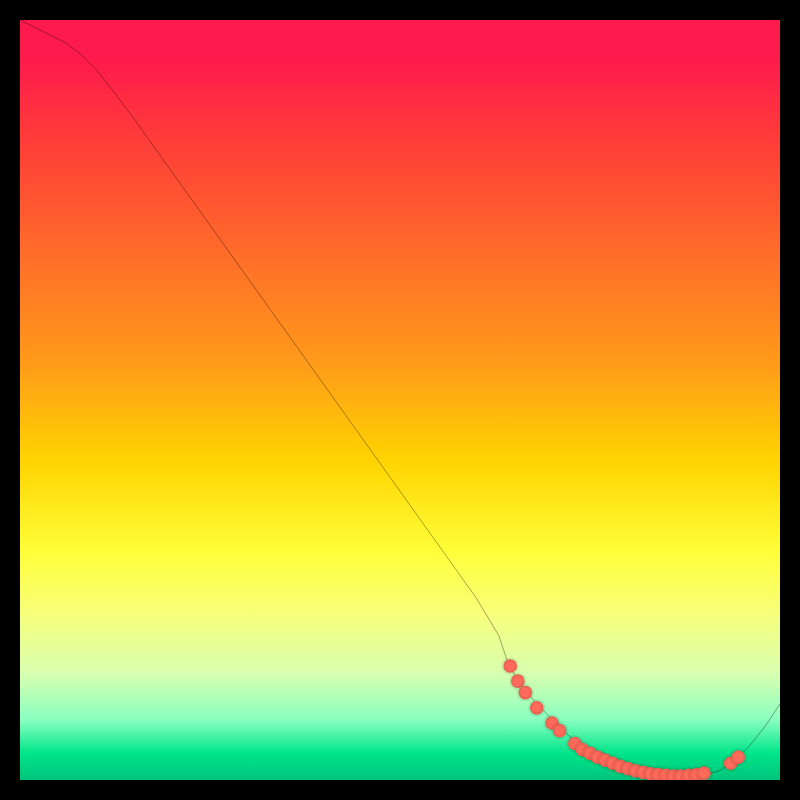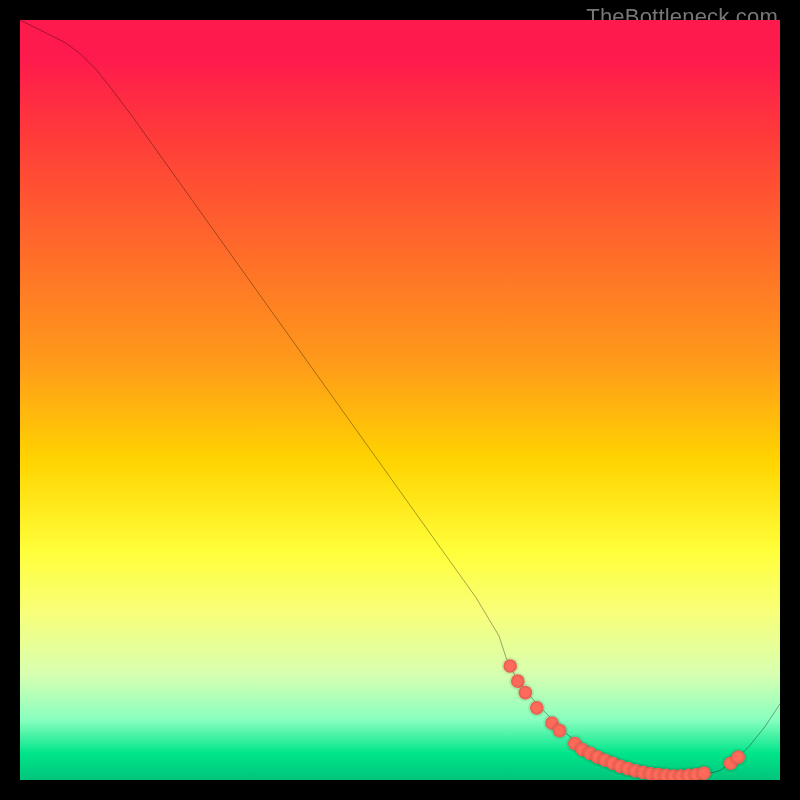--- a/index.html
+++ b/index.html
@@ -53,21 +53,20 @@
   .pt {
     fill: #ff6a5a;
     stroke: rgba(0,0,0,0.08);
     stroke-width: 0.5;
   }
 </style>
 </head>
 <body>
 
 <div class="wrap">
-  <div class="watermark">TheBottleneck.com</div>
   <div class="plot-area">
     <svg class="curve" viewBox="0 0 100 100" preserveAspectRatio="none">
       <path id="curve-path" d="M0.00 0.00 L2.00 1.00 L4.00 2.00 L6.00 3.00 L8.00 4.50 L10.00 6.50 L12.00 9.00 L15.00 13.00 L20.00 20.00 L25.00 27.00 L30.00 34.00 L35.00 41.00 L40.00 48.00 L45.00 55.00 L50.00 62.00 L55.00 69.00 L60.00 76.00 L63.00 81.00 L64.00 84.00 L65.00 86.00 L66.00 87.50 L68.00 90.00 L70.00 92.00 L72.00 94.00 L74.00 95.50 L76.00 96.80 L78.00 97.80 L80.00 98.50 L82.00 99.00 L84.00 99.30 L86.00 99.50 L88.00 99.50 L90.00 99.30 L92.00 98.80 L94.00 97.50 L96.00 95.50 L98.00 93.00 L100.00 90.00" fill="none" stroke="#000" stroke-width="0.35" vector-effect="non-scaling-stroke"></path>
       <g id="markers">
           <circle cx="64.50" cy="85.00" r="0.9" class="pt"></circle>
           <circle cx="65.50" cy="87.00" r="0.9" class="pt"></circle>
           <circle cx="66.50" cy="88.50" r="0.9" class="pt"></circle>
           <circle cx="68.00" cy="90.50" r="0.9" class="pt"></circle>
           <circle cx="70.00" cy="92.50" r="0.9" class="pt"></circle>
           <circle cx="71.00" cy="93.50" r="0.9" class="pt"></circle>

